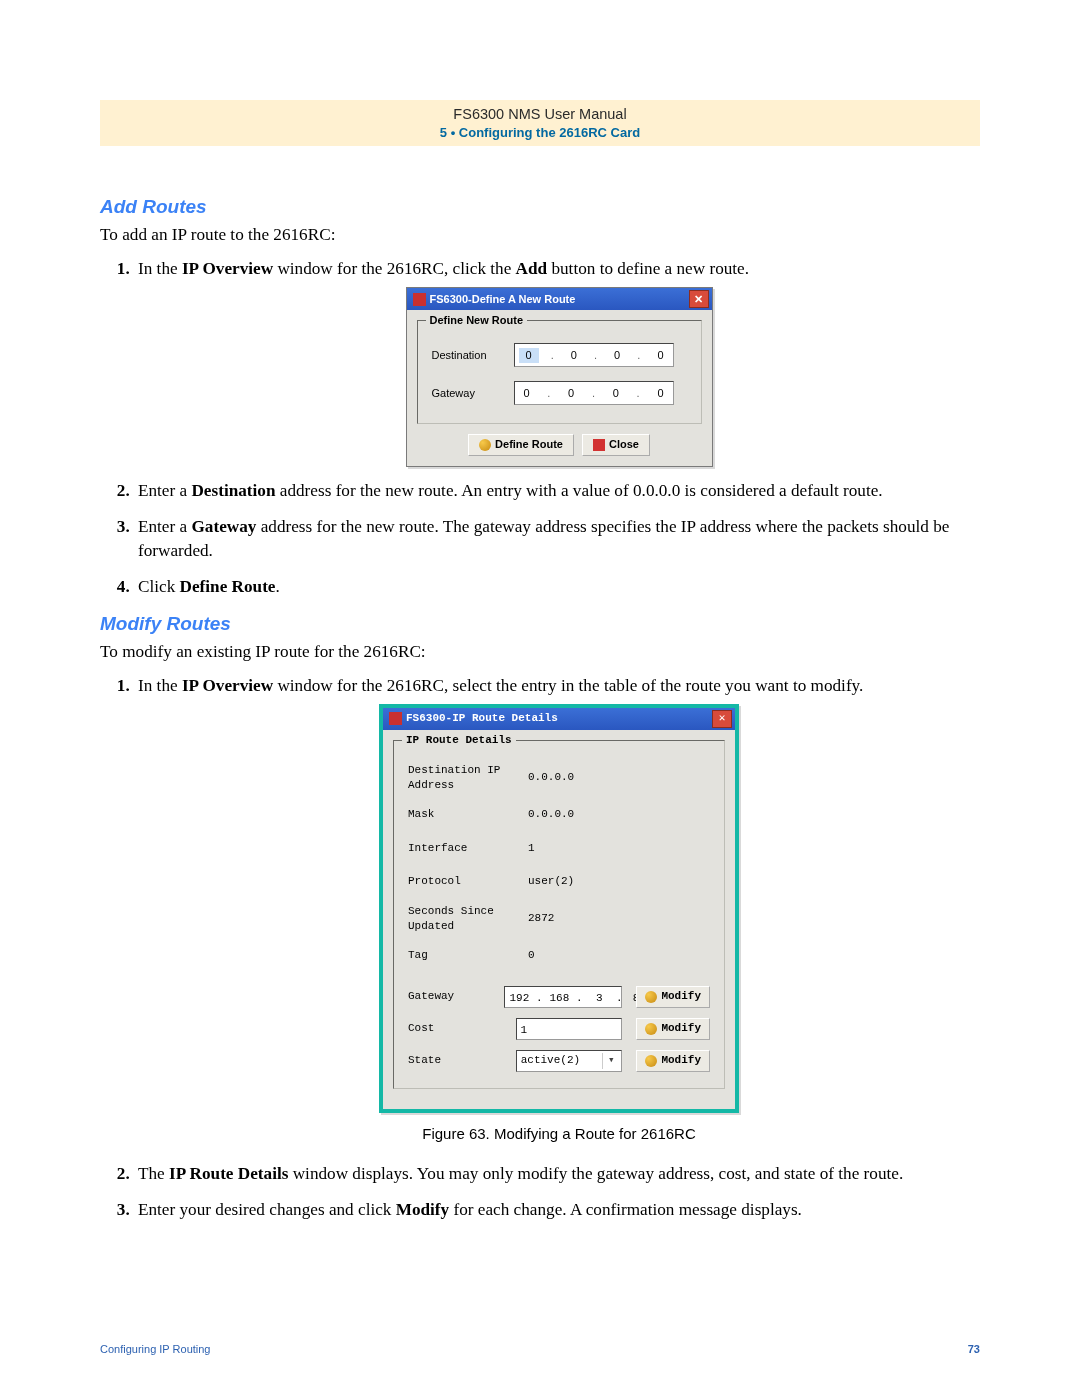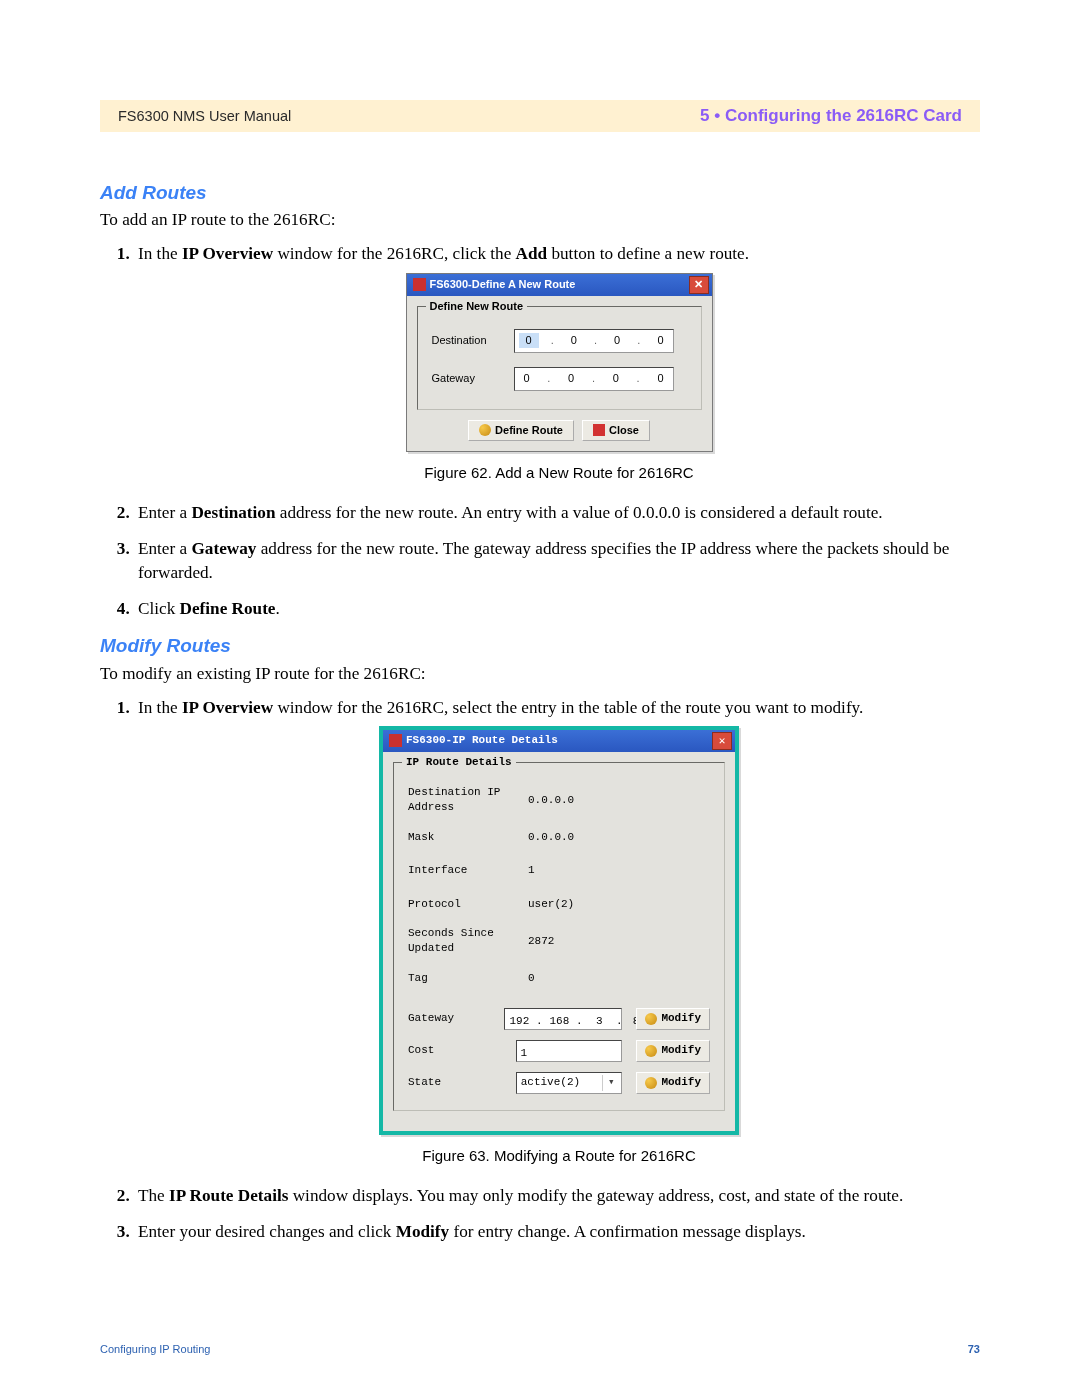--- a/index.html
+++ b/index.html
@@ -18,31 +18,32 @@
     line-height: 1.4;
   }
   
   .header-bar {
     display: flex;
     justify-content: space-between;
     align-items: center;
     background: #fff1d1;
     padding: 4px 18px;
     margin-bottom: 48px;
+    flex-direction: column;
   }
   .header-left {
     font-family: "Trebuchet MS", Verdana, Arial, sans-serif;
     font-size: 14.5px;
     color: #2b2b2b;
   }
   .header-right {
     font-family: "Trebuchet MS", Verdana, Arial, sans-serif;
-    font-size: 17px;
+    font-size: 13px;
     font-weight: bold;
-    color: #8b5cf6;
+    color: #0369a1;
   }
   h2.section {
     font-family: "Trebuchet MS", Verdana, Arial, sans-serif;
     color: #3b82f6;
     font-style: italic;
     font-weight: bold;
     font-size: 19px;
     margin: 10px 0 2px 0;
   }
   .body-text { margin: 0 0 10px 0; }
@@ -233,21 +234,20 @@
               <span class="bico wand"></span>
               <span>Define Route</span>
             </div>
             <div class="winbtn">
               <span class="bico xred"></span>
               <span>Close</span>
             </div>
           </div>
         </div>
       </div>
-      <div class="caption">Figure 62. Add a New Route for 2616RC</div>
     </li>
 
     <li>
       <span>Enter a </span><b>Destination</b><span> address for the new route. An entry with a value of 0.0.0.0 is considered a default route.</span>
     </li>
     <li>
       <span>Enter a </span><b>Gateway</b><span> address for the new route. The gateway address specifies the IP address where the packets should be forwarded.</span>
     </li>
     <li>
       <span>Click </span><b>Define Route</b><span>.</span>
@@ -339,21 +339,21 @@
           </div>
         </div>
       </div>
       <div class="caption">Figure 63. Modifying a Route for 2616RC</div>
     </li>
 
     <li>
       <span>The </span><b>IP Route Details</b><span> window displays. You may only modify the gateway address, cost, and state of the route.</span>
     </li>
     <li>
-      <span>Enter your desired changes and click </span><b>Modify</b><span> for entry change. A confirmation message displays.</span>
+      <span>Enter your desired changes and click </span><b>Modify</b><span> for each change. A confirmation message displays.</span>
     </li>
   </ol>
 
   <div class="footer">
     <span class="footer-left">Configuring IP Routing</span>
     <span class="footer-right">73</span>
   </div>
 
 </div>
 

